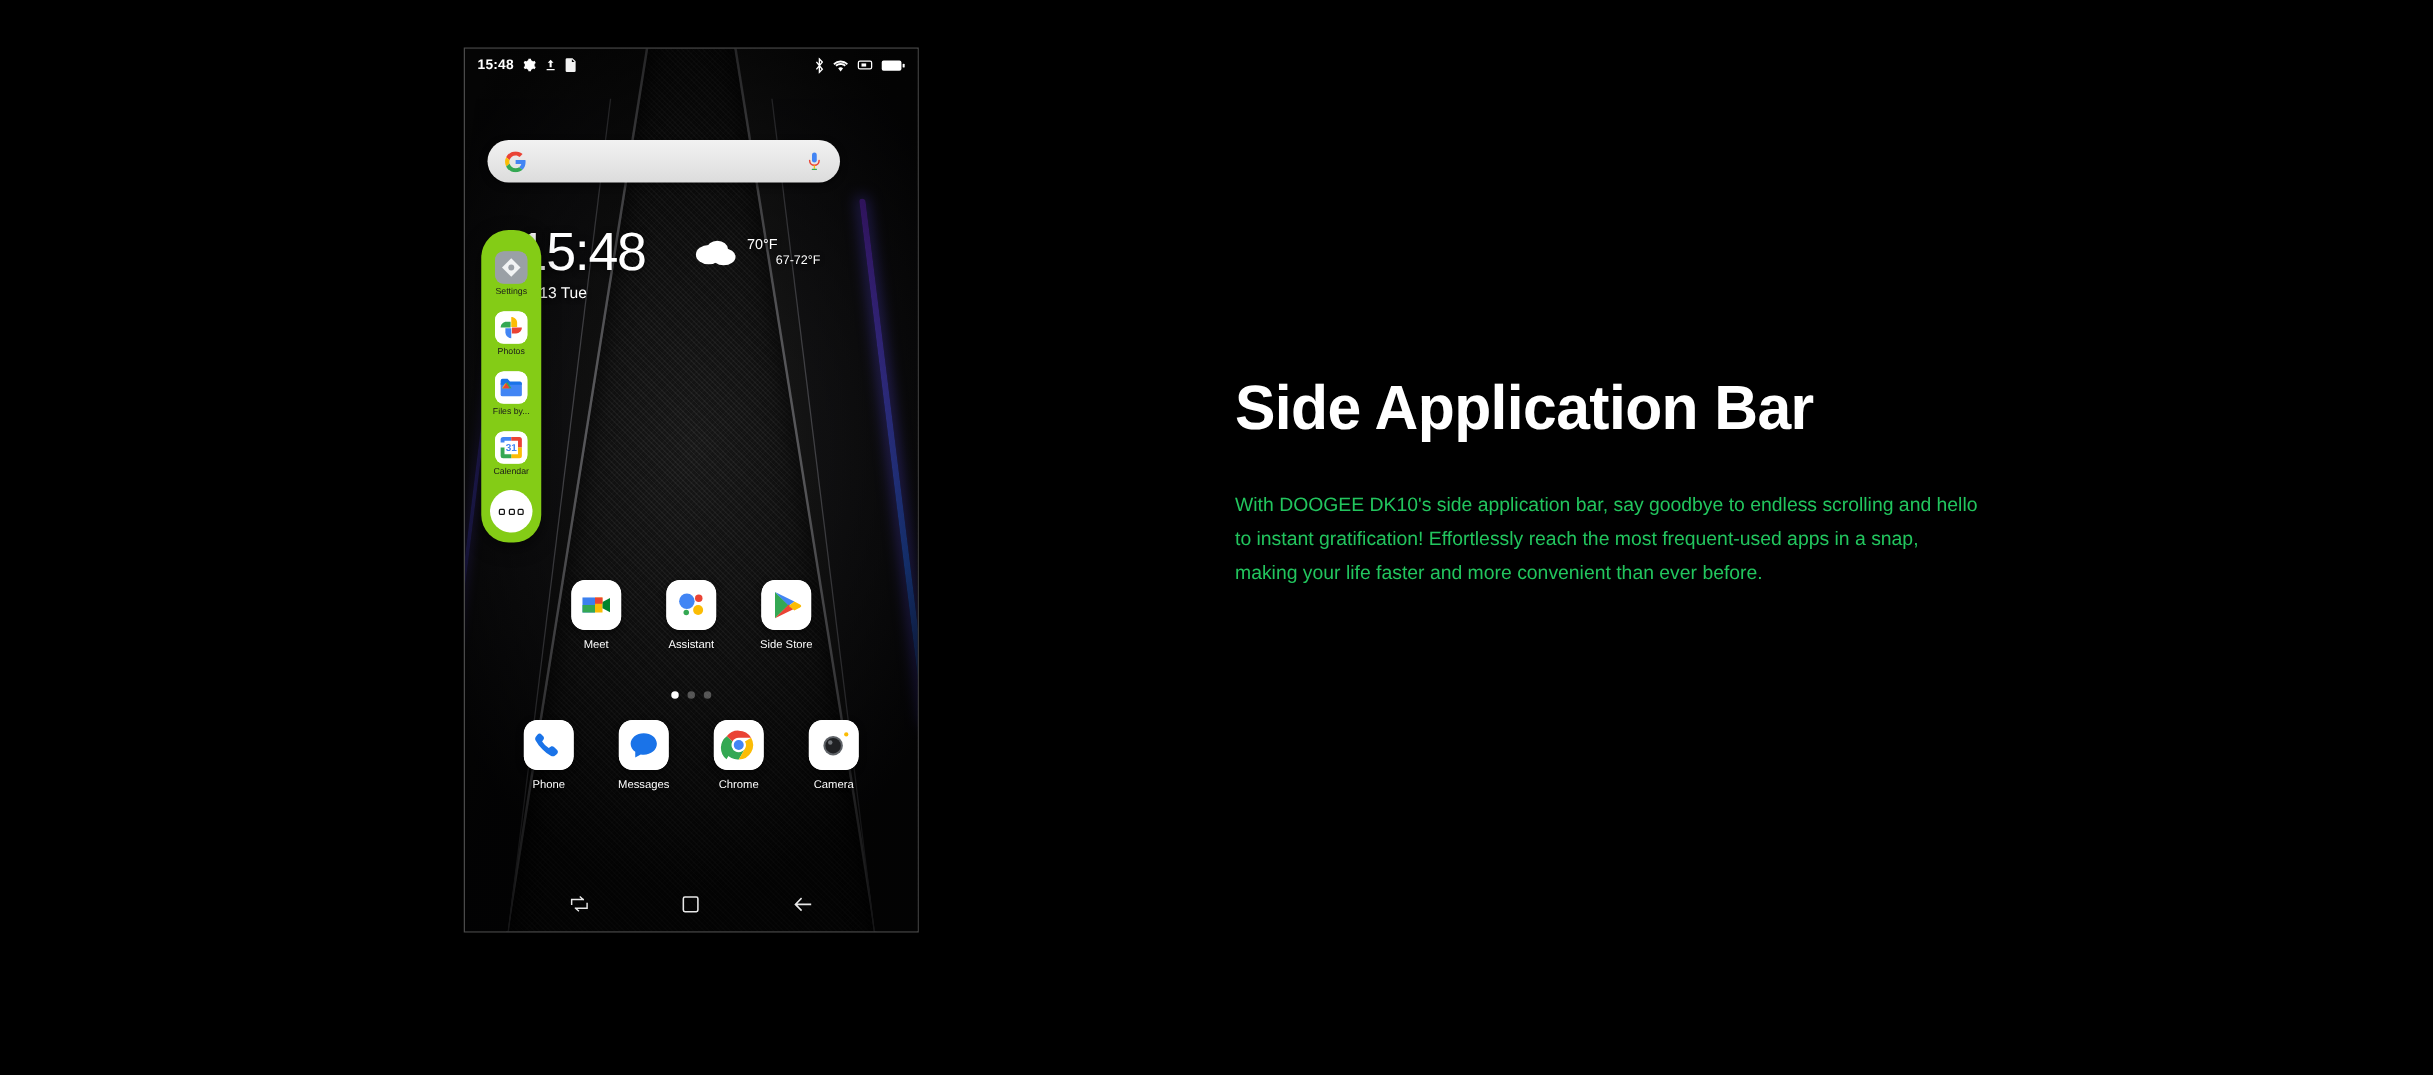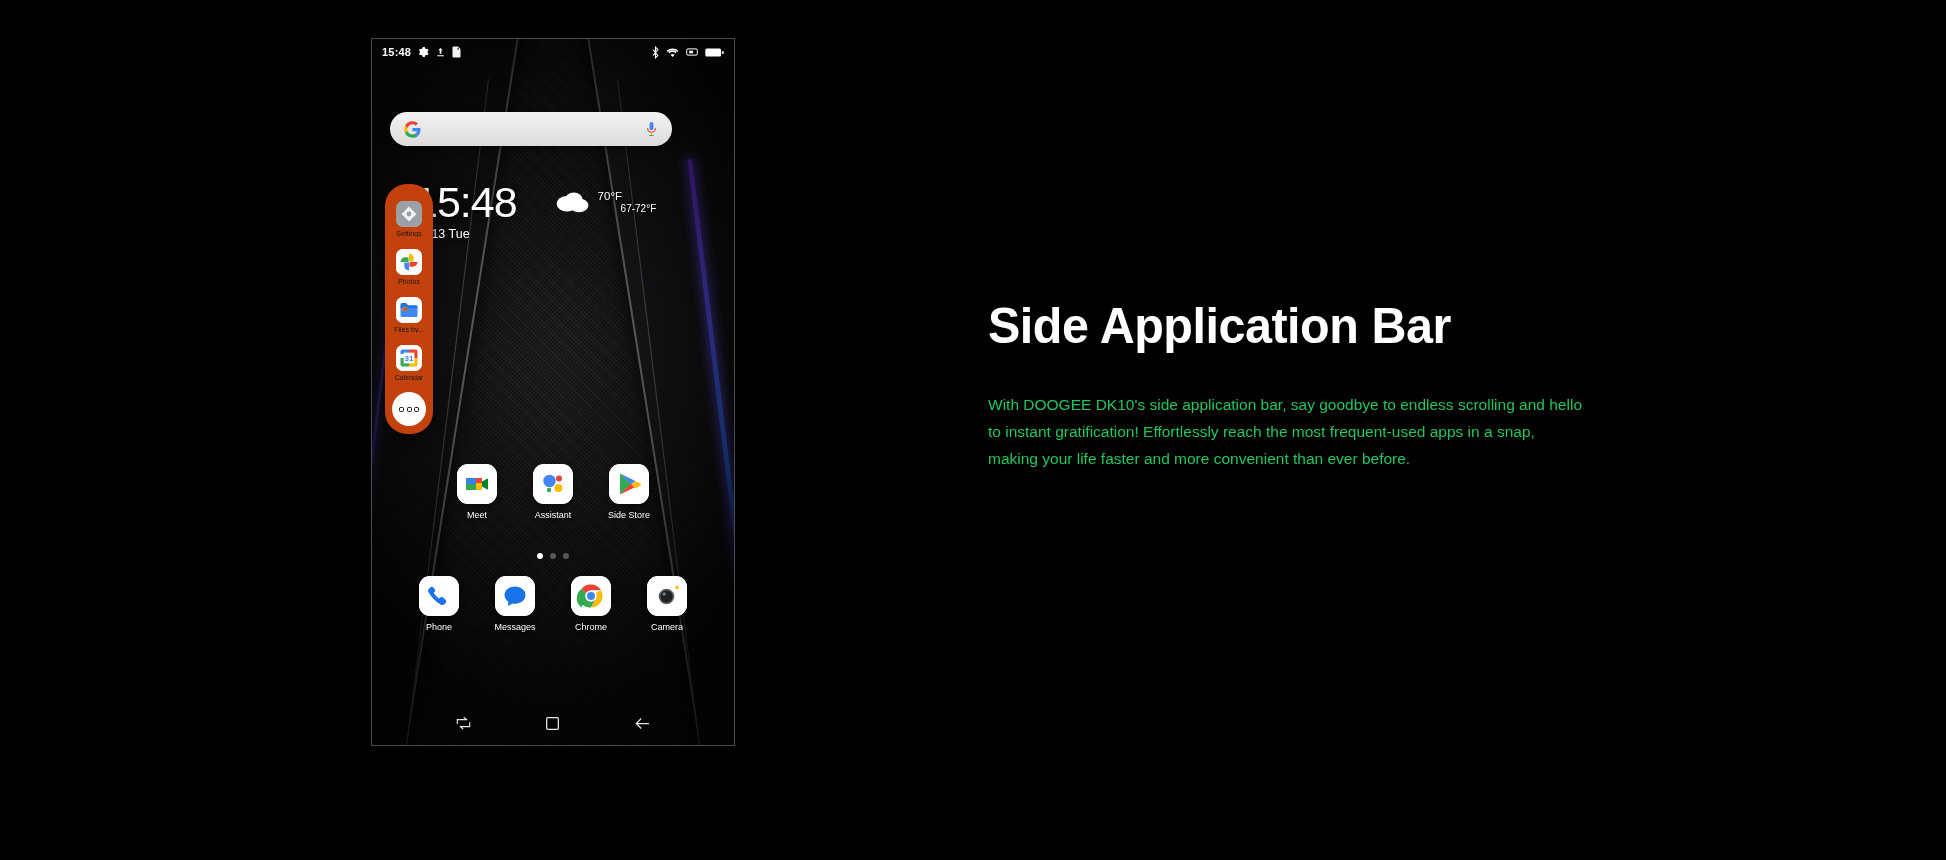--- a/index.html
+++ b/index.html
@@ -86,21 +86,21 @@
   }
   .cdate { color:#fff; font-size:12.5px; margin-top:3px; text-shadow:0 1px 4px rgba(0,0,0,.8); }
   .weather { display:flex; align-items:center; gap:7px; margin-top:8px; margin-left:24px; }
   .wtext { color:#fff; line-height:1.25; text-shadow:0 1px 4px rgba(0,0,0,.8); }
   .wtemp { font-size:11.5px; }
   .wrange { font-size:10px;margin-left:23px; }
 
   
   .sidebar {
     position:absolute; left:13px; top:145px; width:48px;
-    background:#c2410c; border-radius:22px; z-index:40;
+    background:#84cc16; border-radius:22px; z-index:40;
     padding:12px 0 8px; box-shadow:0 4px 14px rgba(0,0,0,.55);
     display:flex; flex-direction:column; align-items:center; gap:2px;
   }
   .sb-item { display:flex; flex-direction:column; align-items:center; width:100%; padding:5px 0; }
   .sb-icon { width:26px; height:26px; border-radius:7px; display:flex; align-items:center; justify-content:center; overflow:hidden; background:#fff; }
   .sb-label { font-size:7px; color:#1a1a1a; margin-top:3px; max-width:46px; text-align:center; white-space:nowrap; overflow:hidden; }
   .sb-more {
     width:34px; height:34px; border-radius:50%; background:#fff; margin-top:4px;
     display:flex; align-items:center; justify-content:center; gap:2.5px;
   }

